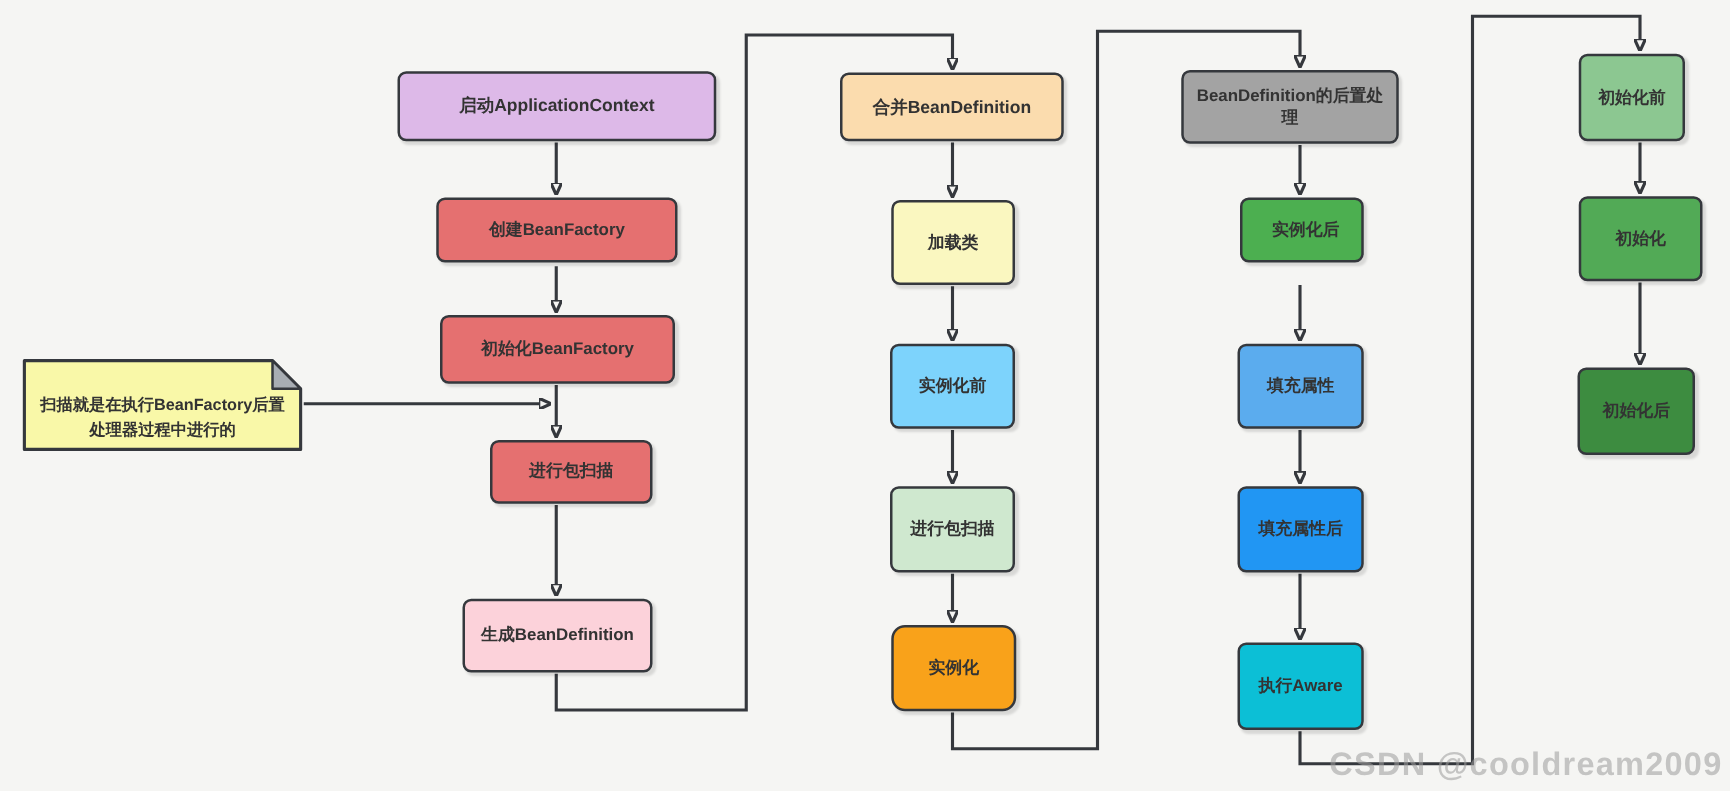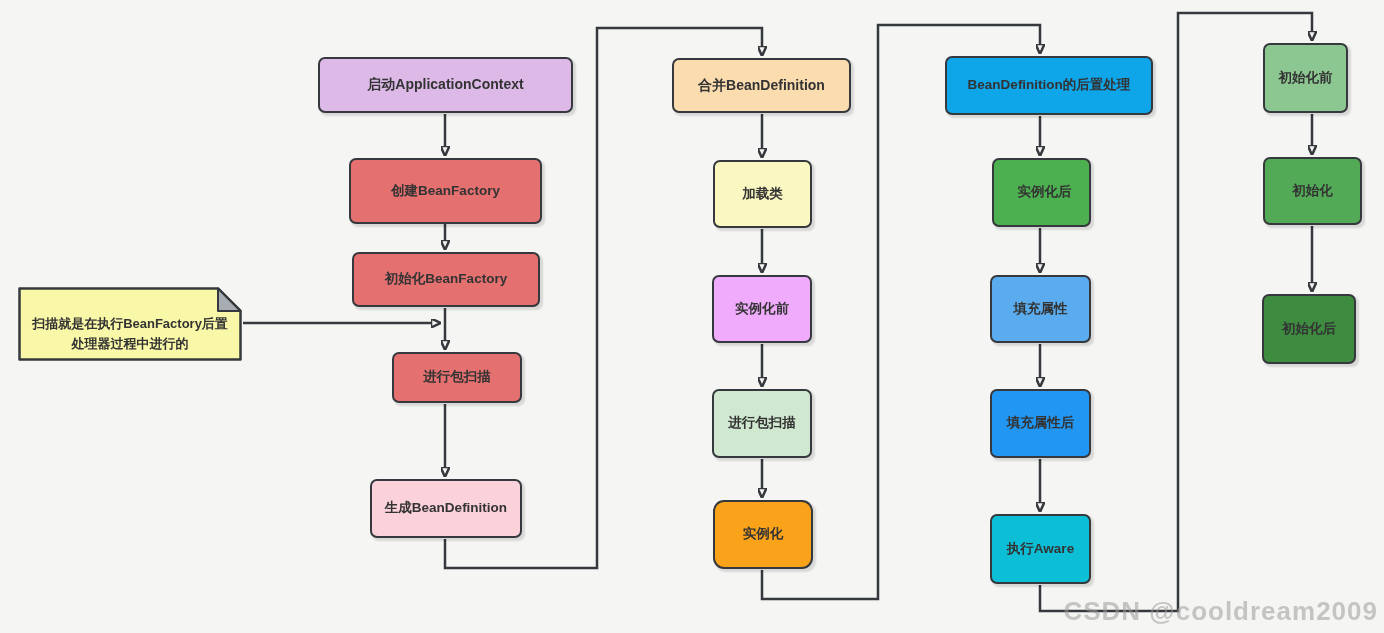--- a/index.html
+++ b/index.html
@@ -66,41 +66,41 @@
     <path d="M1040 116 V147" marker-end="url(#arr)"></path>
     <path d="M1040 228 V264" marker-end="url(#arr)"></path>
     <path d="M1040 344 V378" marker-end="url(#arr)"></path>
     <path d="M1040 459 V503" marker-end="url(#arr)"></path>
     <path d="M1040 585 V611 H1178 V13 H1312 V32" marker-end="url(#arr)"></path>
     <path d="M1312 114 V146" marker-end="url(#arr)"></path>
     <path d="M1312 226 V283" marker-end="url(#arr)"></path>
   </svg>
 
   <div class="node wide" style="left: 318px; top: 57px; width: 255px; height: 56px; background-color: rgb(221, 185, 232);">启动ApplicationContext</div>
-  <div class="node" style="left: 349px; top: 158px; width: 193px; height: 66px; background-color: rgb(229, 112, 112);">创建BeanFactory</div>
+  <div class="node" style="left: 349px; top: 158px; width: 193px; height: 52px; background-color: rgb(229, 112, 112);">创建BeanFactory</div>
   <div class="node" style="left: 352px; top: 252px; width: 188px; height: 55px; background-color: rgb(229, 112, 112);">初始化BeanFactory</div>
   <div class="node" style="left: 392px; top: 352px; width: 130px; height: 51px; background-color: rgb(229, 112, 112);">进行包扫描</div>
   <div class="node" style="left: 370px; top: 479px; width: 152px; height: 59px; background-color: rgb(252, 210, 218);">生成BeanDefinition</div>
 
   <div class="note">
     <svg width="224" height="74" viewBox="0 0 224 74">
       <polygon points="1.5,1.5 200,1.5 222.5,24 222.5,72.5 1.5,72.5" fill="#f9f8a8" stroke="#35383d" stroke-width="2.5" stroke-linejoin="round"></polygon>
       <polygon points="200,1.5 200,24 222.5,24" fill="#a8adb3" stroke="#35383d" stroke-width="2" stroke-linejoin="round"></polygon>
     </svg>
     <div class="note-text">扫描就是在执行BeanFactory后置处理器过程中进行的</div>
   </div>
 
   <div class="node wide" style="left: 672px; top: 58px; width: 179px; height: 55px; background-color: rgb(251, 220, 174);">合并BeanDefinition</div>
   <div class="node" style="left: 713px; top: 160px; width: 99px; height: 68px; background-color: rgb(250, 247, 192);">加载类</div>
-  <div class="node" style="left: 712px; top: 275px; width: 100px; height: 68px; background-color: #f0abfc;">实例化前</div>
+  <div class="node" style="left: 712px; top: 275px; width: 100px; height: 68px; background-color: #7dd3fc;">实例化前</div>
   <div class="node" style="left: 712px; top: 389px; width: 100px; height: 69px; background-color: rgb(207, 232, 207);">进行包扫描</div>
   <div class="node" style="left: 713px; top: 500px; width: 100px; height: 69px; background-color: rgb(249, 162, 26); border-radius: 11px;">实例化</div>
 
-  <div class="node" style="left: 945px; top: 56px; width: 208px; height: 59px; background-color: #0ea5e9;">BeanDefinition的后置处理</div>
-  <div class="node" style="left: 992px; top: 158px; width: 99px; height: 69px; background-color: rgb(76, 175, 80); padding-left: 12px;">实例化后</div>
+  <div class="node" style="left: 945px; top: 56px; width: 174px; height: 59px; background-color: #a3a3a3;">BeanDefinition的后置处理</div>
+  <div class="node" style="left: 992px; top: 158px; width: 99px; height: 52px; background-color: rgb(76, 175, 80); padding-left: 12px;">实例化后</div>
   <div class="node" style="left: 990px; top: 275px; width: 101px; height: 68px; background-color: rgb(91, 172, 238);">填充属性</div>
   <div class="node" style="left: 990px; top: 389px; width: 101px; height: 69px; background-color: rgb(33, 150, 243);">填充属性后</div>
   <div class="node" style="left: 990px; top: 514px; width: 101px; height: 70px; background-color: rgb(12, 191, 214);">执行Aware</div>
 
   <div class="node" style="left: 1263px; top: 43px; width: 85px; height: 70px; background-color: rgb(140, 199, 145);">初始化前</div>
   <div class="node" style="left: 1263px; top: 157px; width: 99px; height: 68px; background-color: rgb(82, 170, 86);">初始化</div>
   <div class="node" style="left: 1262px; top: 294px; width: 94px; height: 70px; background-color: rgb(61, 140, 64);">初始化后</div>
 
   <div class="watermark">CSDN @cooldream2009</div>
 

